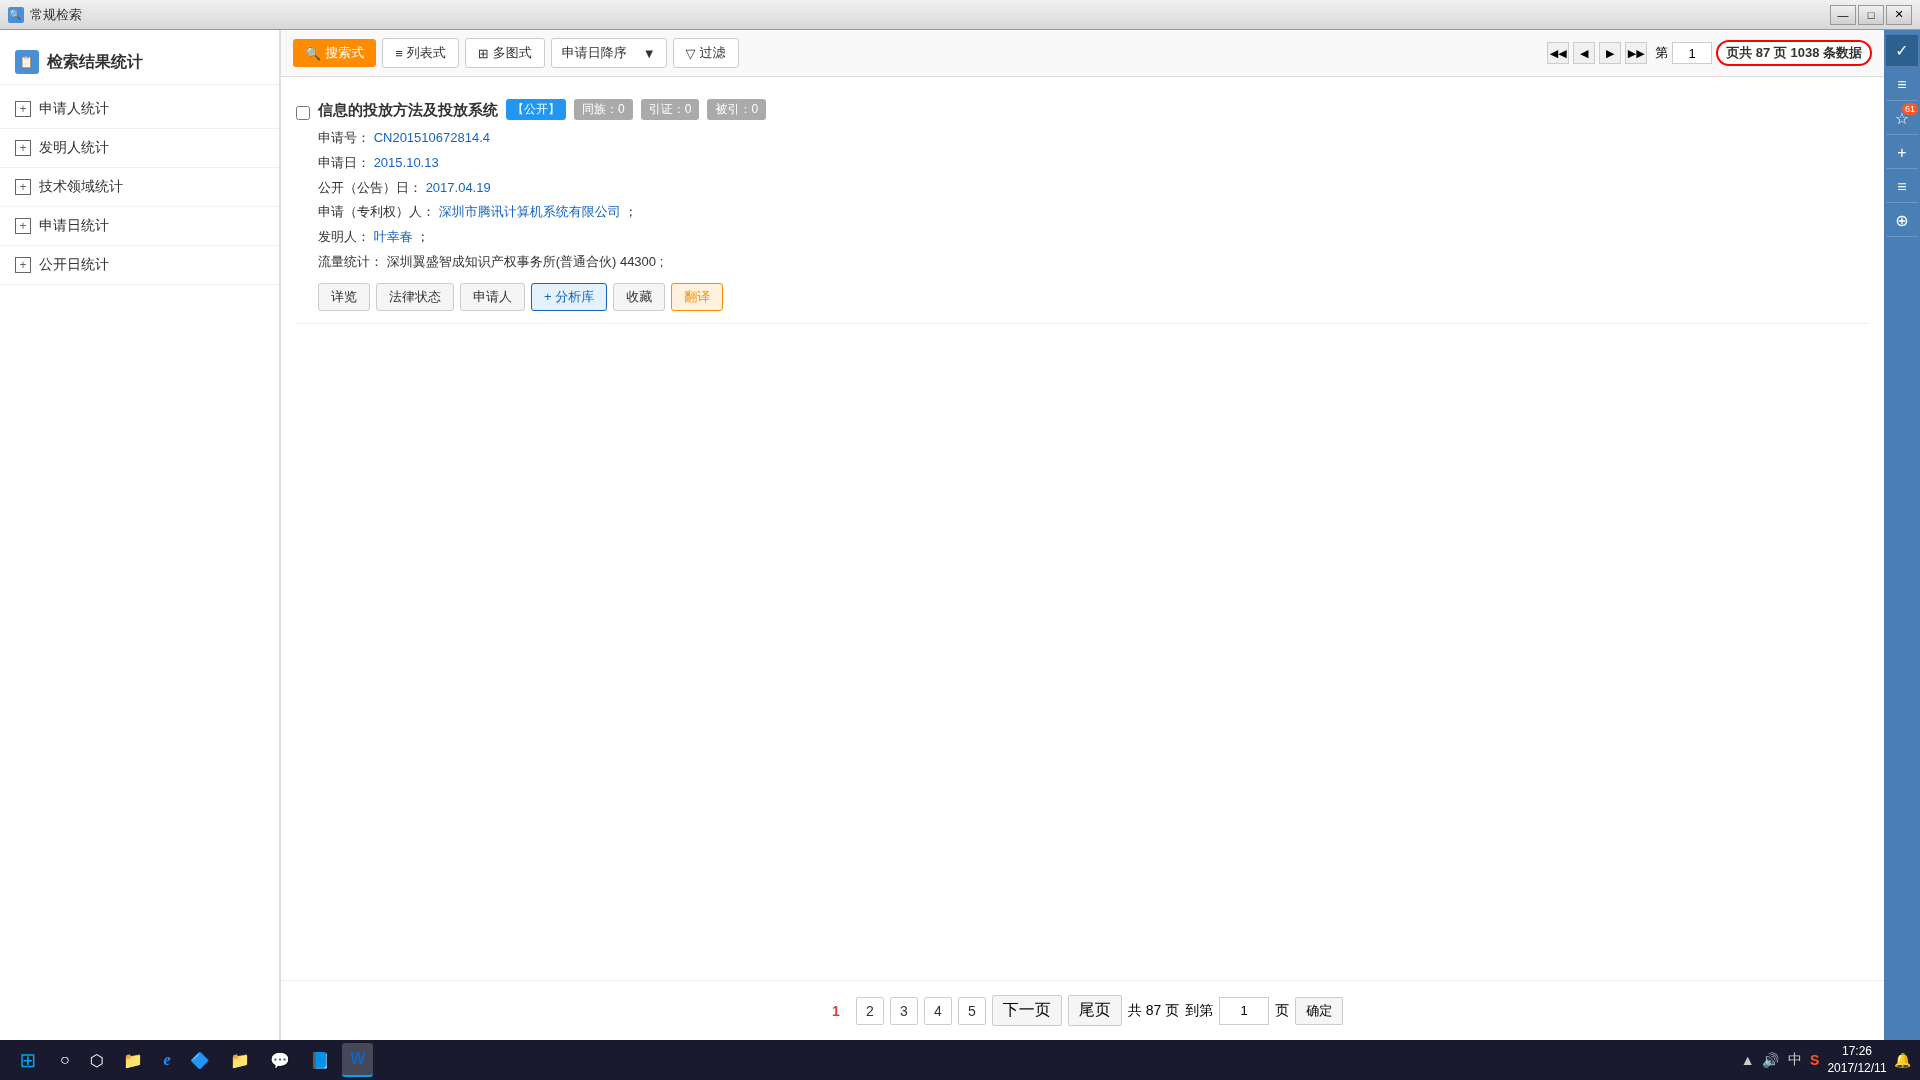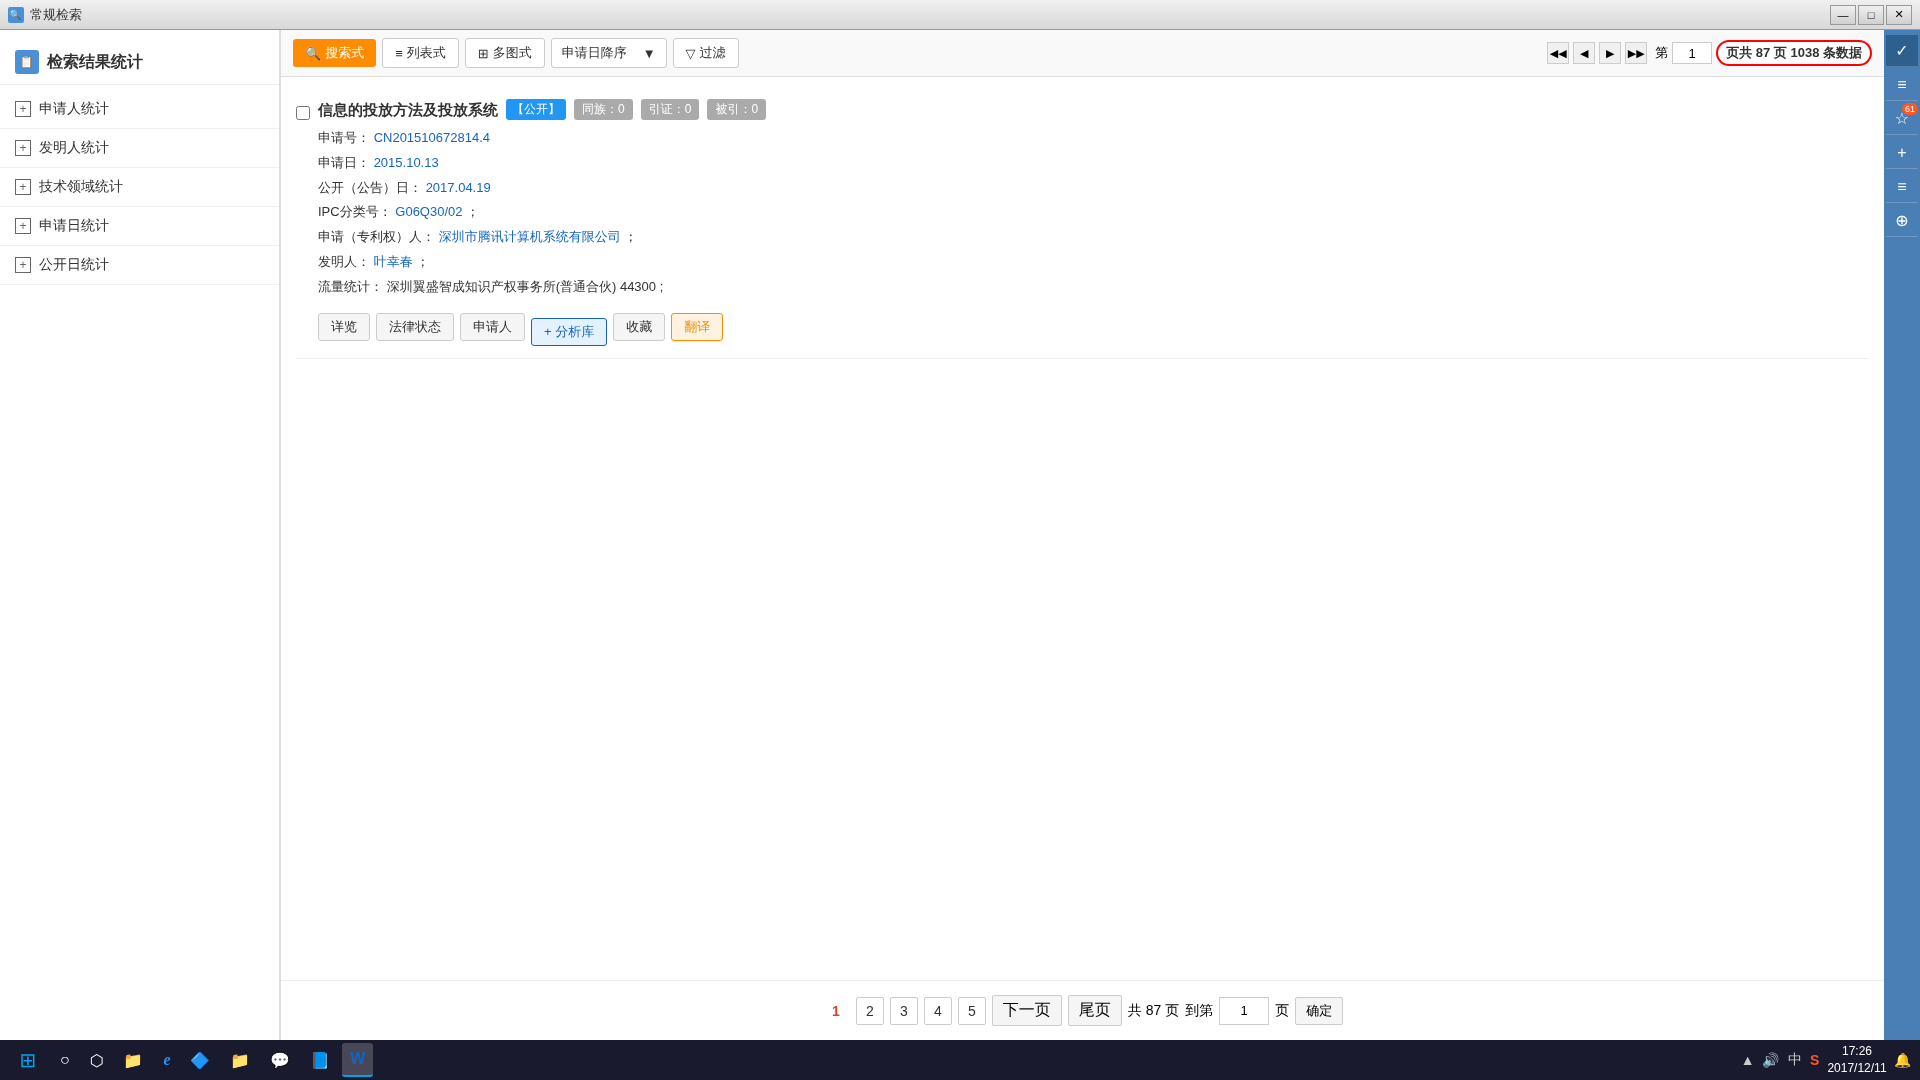--- a/index.html
+++ b/index.html
@@ -214,21 +214,20 @@
       color: #333;
     }
     .action-btn-blue {
       padding: 4px 12px;
       border: 1px solid #1565c0;
       background: #e3f2fd;
       border-radius: 3px;
       cursor: pointer;
       font-size: 13px;
       color: #1565c0;
-      margin-top: 10px;
     }
     .action-btn-translate {
       padding: 4px 12px;
       border: 1px solid #ff8c00;
       background: #fff3e0;
       border-radius: 3px;
       cursor: pointer;
       font-size: 13px;
       color: #ff8c00;
     }
@@ -458,25 +457,20 @@
         </div>
         <div class="result-field">
           <span class="label">申请日：</span>
           <span class="value-blue">2015.10.13</span>
         </div>
         <div class="result-field">
           <span class="label">公开（公告）日：</span>
           <span class="value-blue">2017.04.19</span>
         </div>
         <div class="result-field">
-          <span class="label">IPC分类号：</span>
-          <span class="value-link">G06Q30/02</span>
-          <span>；</span>
-        </div>
-        <div class="result-field">
           <span class="label">申请（专利权）人：</span>
           <span class="value-link">深圳市腾讯计算机系统有限公司</span>
           <span>；</span>
         </div>
         <div class="result-field">
           <span class="label">发明人：</span>
           <span class="value-link">叶幸春</span>
           <span>；</span>
         </div>
         <div class="result-field">

